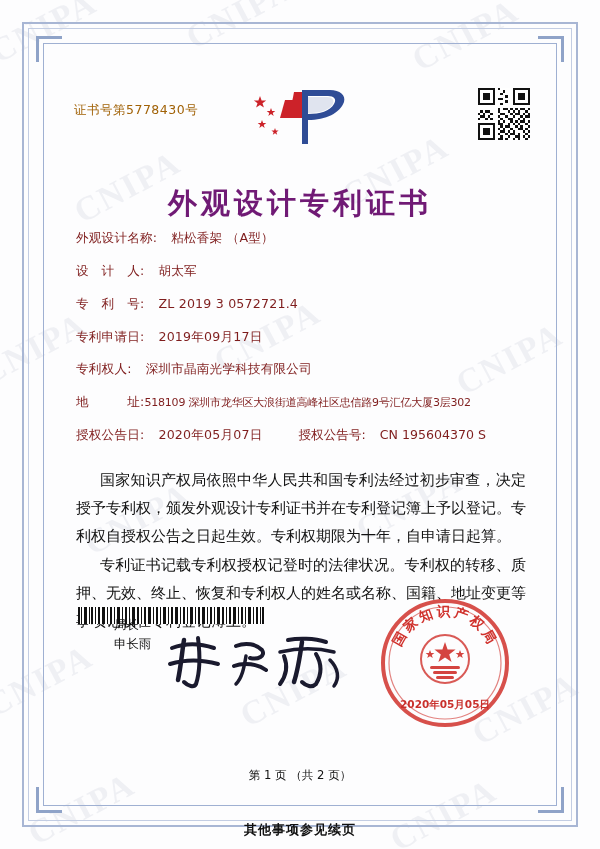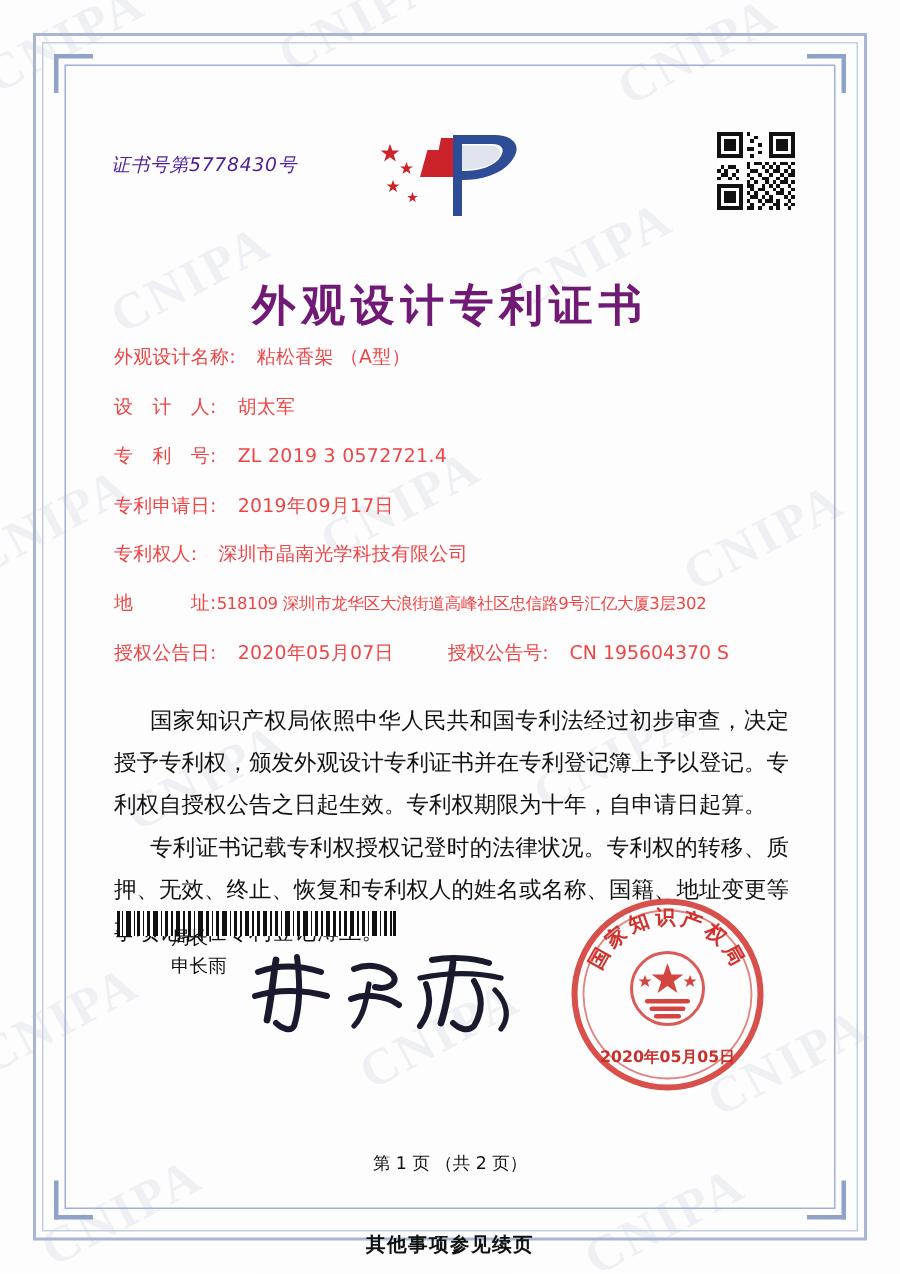--- a/index.html
+++ b/index.html
@@ -74,24 +74,23 @@
     left: 44px; top: 44px; right: 44px; bottom: 44px;
     z-index: 5;
   }
 
   
   .cert-no {
     position: absolute;
     left: 30px;
     top: 58px;
     font-size: 12.5px;
-    color: #4c1d95;
+    color: #a16207;
     font-family: "DejaVu Sans", sans-serif;
     letter-spacing: 0.5px;
-    font-style: italic;
   }
 
   .logo {
     position: absolute;
     left: 50%;
     transform: translateX(-50%);
     top: 42px;
     width: 112px;
     height: 62px;
   }
@@ -121,21 +120,21 @@
     position: absolute;
     top: 186px;
     left: 32px;
     right: 28px;
   }
   .field-row {
     display: flex;
     align-items: baseline;
     margin-bottom: 16.5px;
     font-size: 12.6px;
-    color: #ef4444;
+    color: #7f1d1d;
     line-height: 1.3;
   }
   .field-label {
     flex: 0 0 auto;
     white-space: nowrap;
     letter-spacing: 0.2px;
   }
   .field-value {
     margin-left: 14px;
     letter-spacing: 0.2px;

